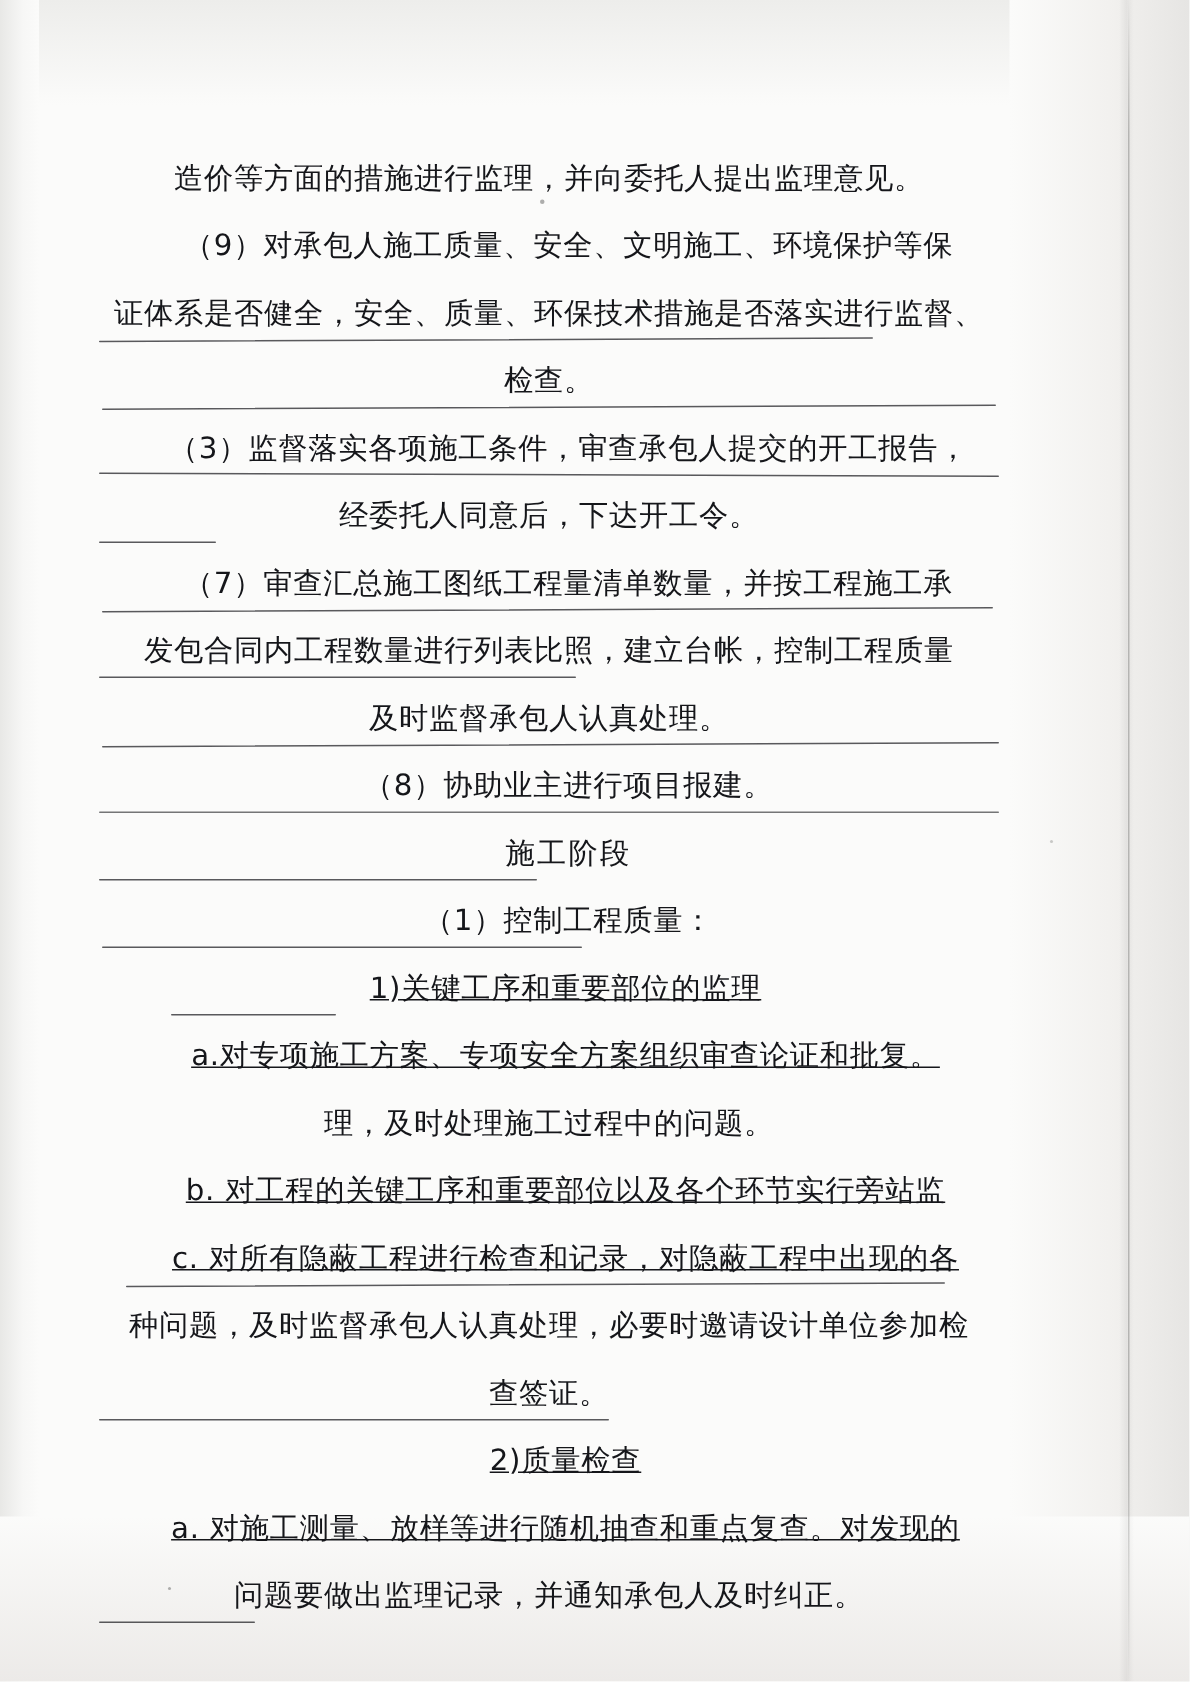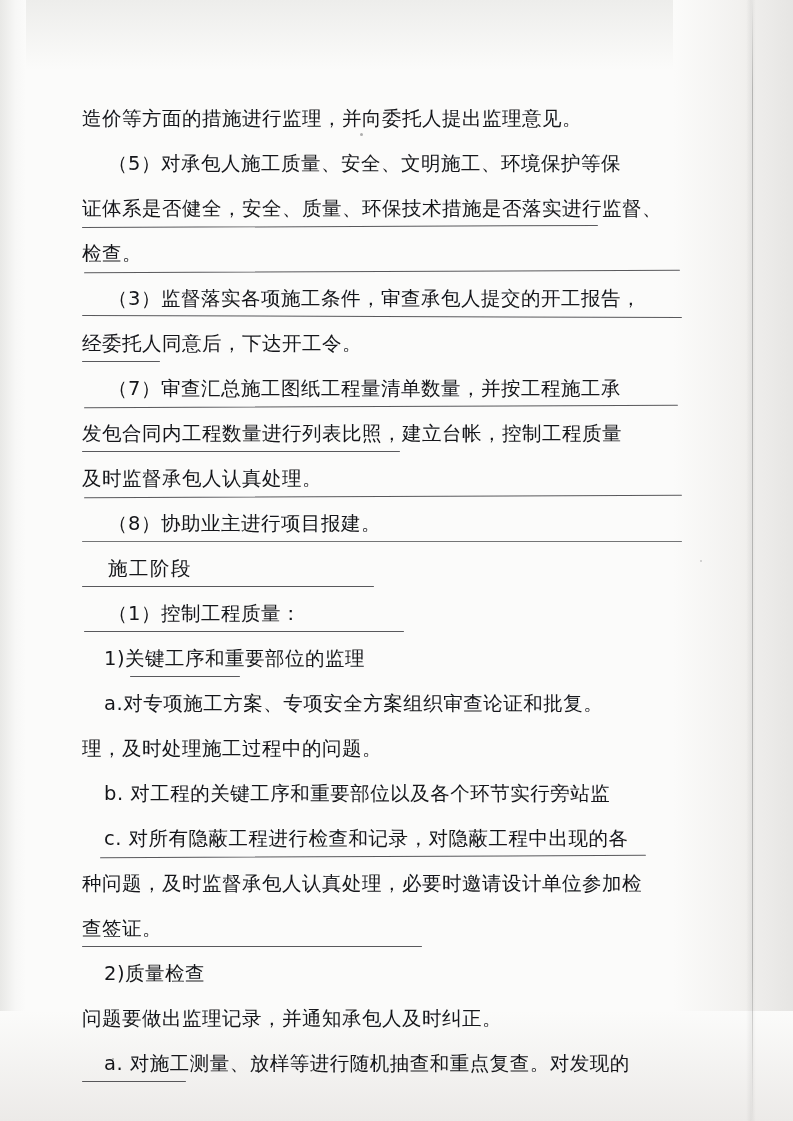--- a/index.html
+++ b/index.html
@@ -67,23 +67,24 @@
     left: 746px;
     width: 10px;
     height: 1121px;
     background: linear-gradient(to right, rgba(0,0,0,0.0), rgba(0,0,0,0.05), rgba(0,0,0,0.0));
     pointer-events: none;
   }
 
   
   #doc-body {
     position: absolute;
-    left: 82px;
+    left: 66px;
     top: 96px;
     width: 600px;
+    text-align: center;
   }
 
   .para {
     position: relative;
     color: #15161a;
     font-family: "DejaVu Sans", sans-serif;
     font-size: 19.5px;
     line-height: 45px;
     letter-spacing: 0.5px;
     white-space: pre-wrap;
@@ -91,20 +92,21 @@
   }
   .para.bold {
     font-weight: normal;
     letter-spacing: 1.5px;
   }
   .indent {
     text-indent: 26px;
   }
   .indent-small {
     text-indent: 22px;
+    text-decoration: underline;
   }
 
   
   .uline {
     position: absolute;
     height: 1.3px;
     background: #2b2c30;
     opacity: 0.78;
     border-radius: 1px;
     pointer-events: none;
@@ -143,21 +145,21 @@
 
   <div class="speck" style="left:360px; top:133px; width:3px; height:3px;"></div>
   <div class="speck" style="left:112px; top:1058px; width:2px; height:2px;"></div>
   <div class="speck" style="left:700px; top:560px; width:2px; height:2px; opacity:0.5;"></div>
 
   <div id="doc-body">
 
     <div class="para" style="position:relative;">造价等方面的措施进行监理，并向委托人提出监理意见。</div>
     <div class="uline tilt" style="left:0px; top:130px; width:516px;"></div>
 
-    <div class="para indent">（5）对承包人施工质量、安全、文明施工、环境保护等保</div>
+    <div class="para indent">（9）对承包人施工质量、安全、文明施工、环境保护等保</div>
     <div class="uline tilt" style="left:2px; top:175px; width:596px;"></div>
 
     <div class="para">证体系是否健全，安全、质量、环保技术措施是否落实进行监督、</div>
     <div class="uline tilt2" style="left:0px; top:220px; width:600px;"></div>
 
     <div class="para">检查。</div>
     <div class="uline" style="left:0px; top:265px; width:78px;"></div>
 
     <div class="para indent">（3）监督落实各项施工条件，审查承包人提交的开工报告，</div>
     <div class="uline tilt" style="left:2px; top:310px; width:594px;"></div>
@@ -194,18 +196,18 @@
 
     <div class="para indent-small">c. 对所有隐蔽工程进行检查和记录，对隐蔽工程中出现的各</div>
 
     <div class="para">种问题，及时监督承包人认真处理，必要时邀请设计单位参加检</div>
 
     <div class="para">查签证。</div>
     <div class="uline" style="left:0px; top:985px; width:104px;"></div>
 
     <div class="para indent-small">2)质量检查</div>
 
+    <div class="para indent-small">a. 对施工测量、放样等进行随机抽查和重点复查。对发现的</div>
+
     <div class="para">问题要做出监理记录，并通知承包人及时纠正。</div>
-
-    <div class="para indent-small">a. 对施工测量、放样等进行随机抽查和重点复查。对发现的</div>
 
   </div>
 </div>
 
 </body></html>

